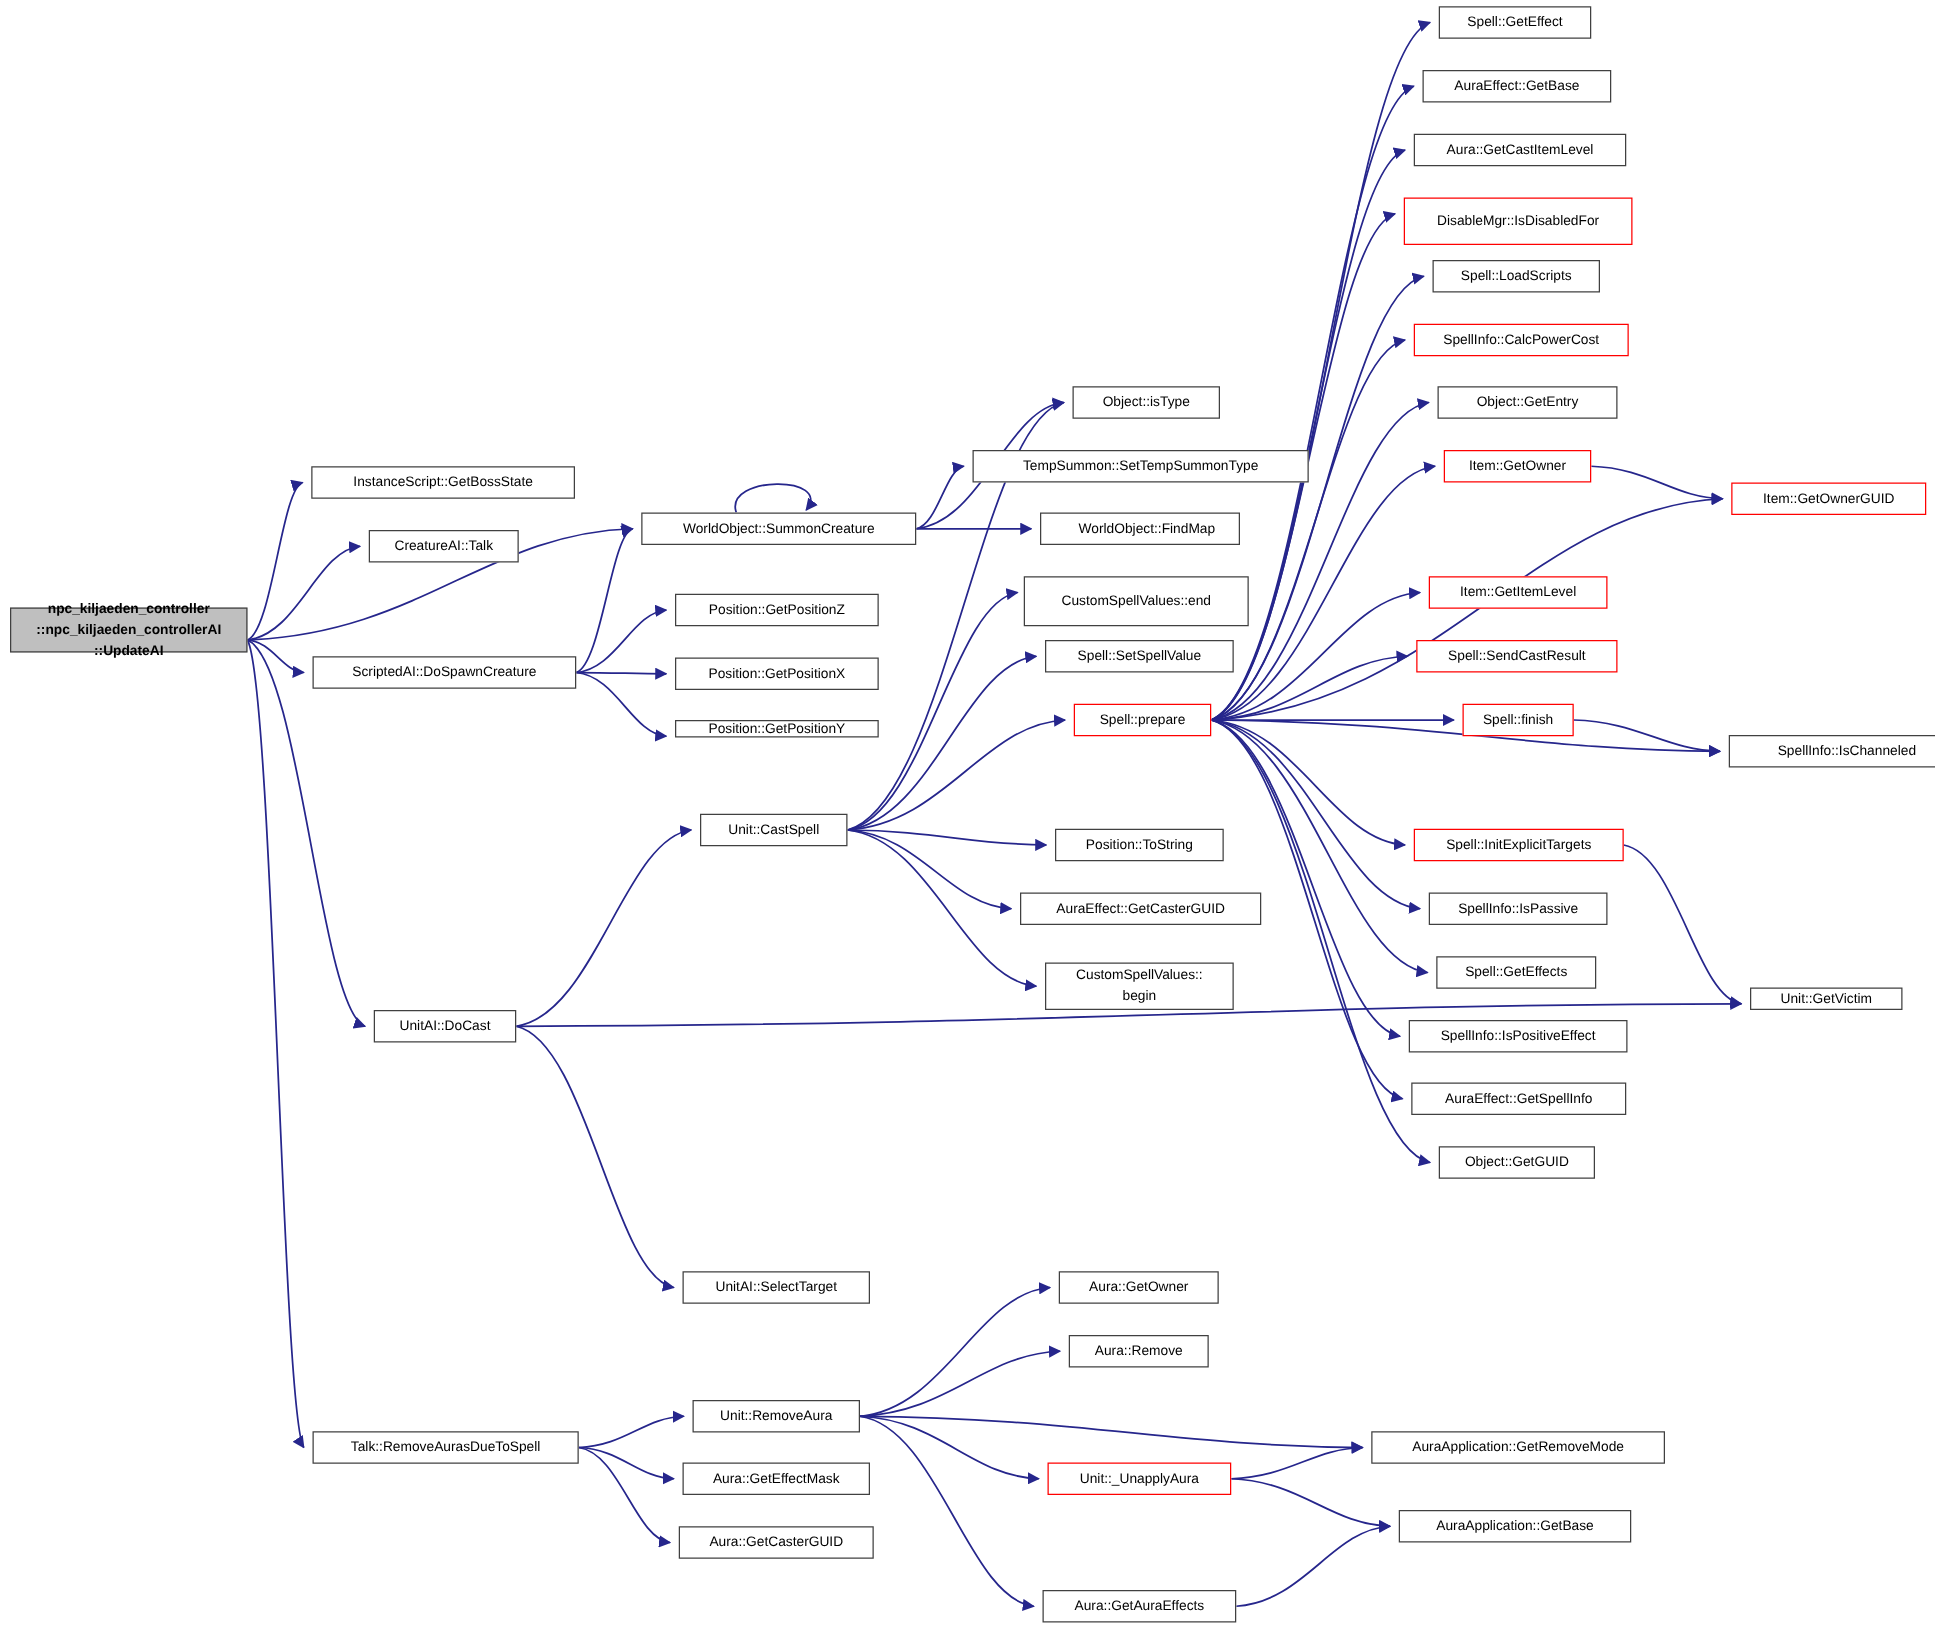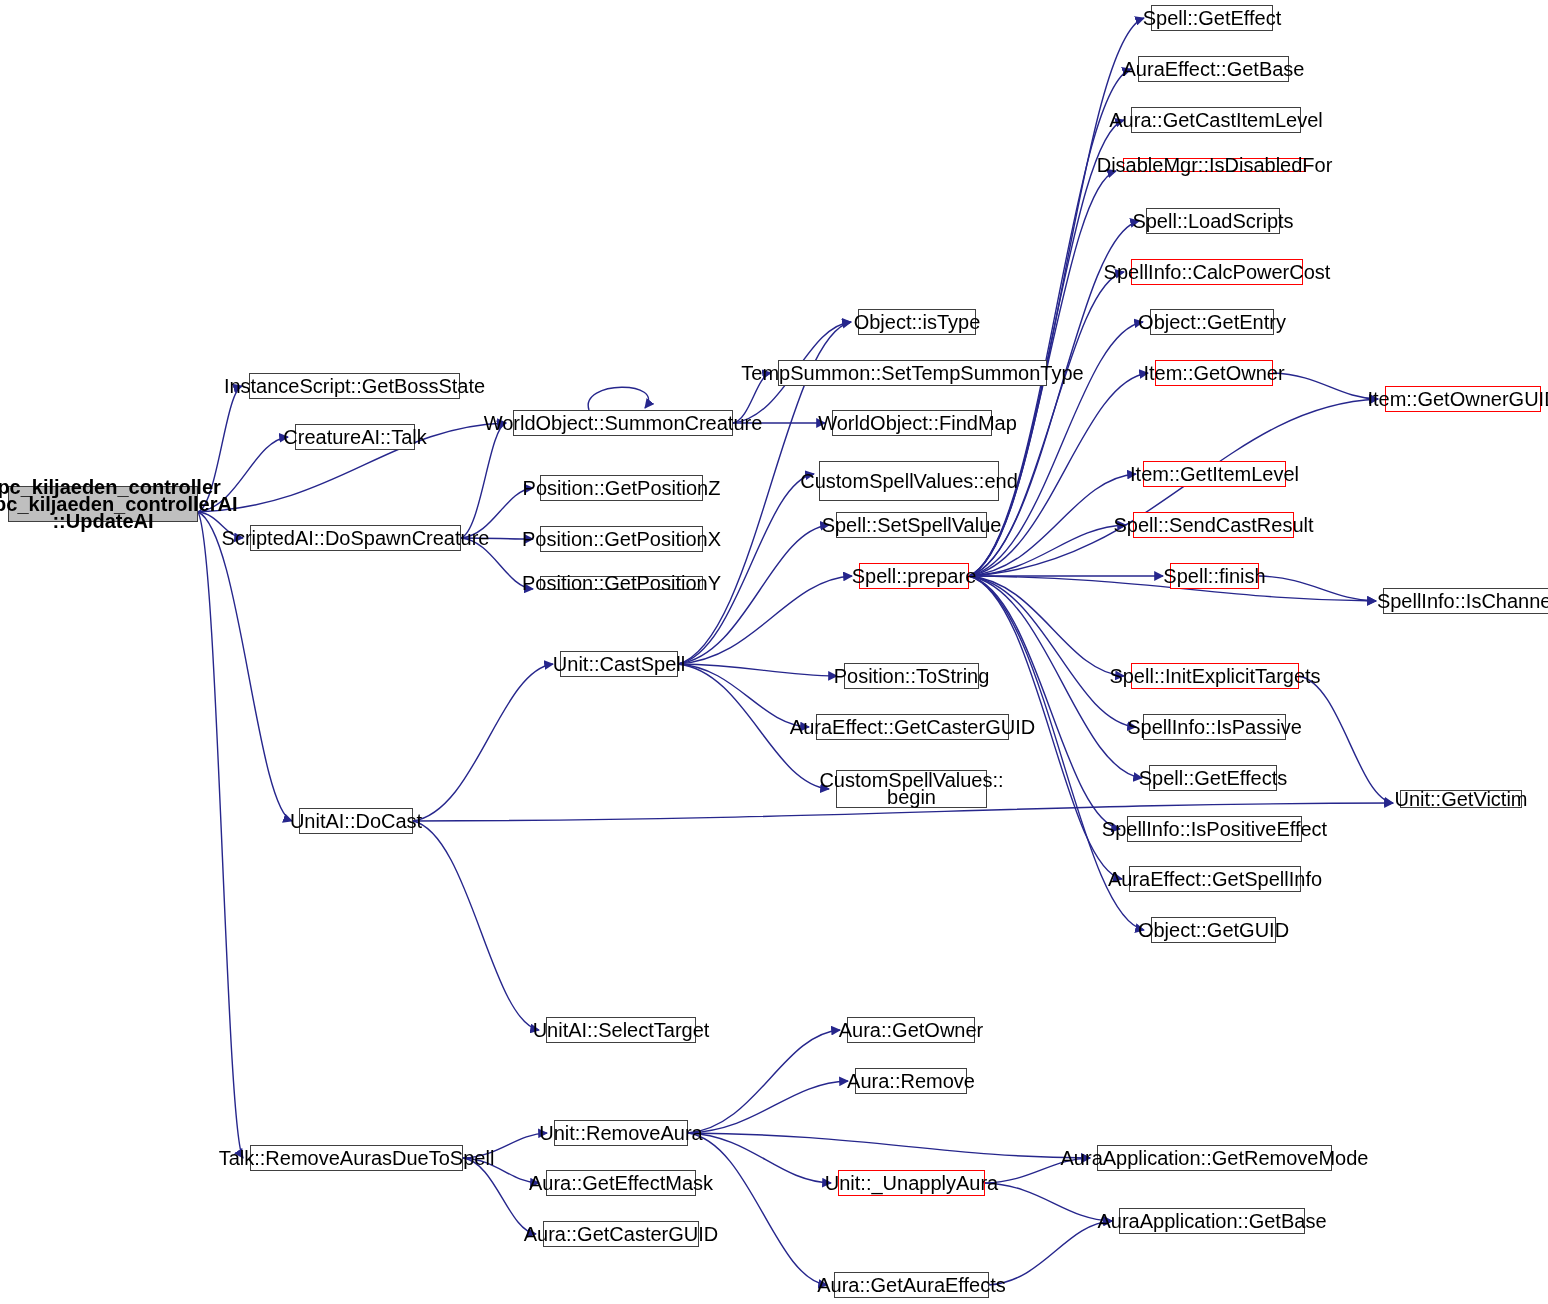--- a/index.html
+++ b/index.html
@@ -17,21 +17,21 @@
     width:1548px;
     height:1304px;
     pointer-events:none;
   }
   .node{
     position:absolute;
     box-sizing:border-box;
     background:#ffffff;
     border:1px solid #404040;
     color:#000000;
-    font-size:20px;
+    font-size:11px;
     line-height:17px;
     display:flex;
     align-items:center;
     justify-content:center;
     text-align:center;
     white-space:pre;
     letter-spacing:0px;
     z-index:5;
   }
   .node.red{ border:1px solid #ff0000; }
@@ -137,24 +137,24 @@
       <div class="node" style="left: 543px; top: 1221px; width: 156px; height: 26px;">Aura::GetCasterGUID</div>
       <div class="node" style="left: 847px; top: 1017px; width: 128px; height: 26px;">Aura::GetOwner</div>
       <div class="node" style="left: 855px; top: 1068px; width: 112px; height: 26px;">Aura::Remove</div>
       <div class="node red" style="left: 838px; top: 1170px; width: 147px; height: 26px;">Unit::_UnapplyAura</div>
       <div class="node" style="left: 834px; top: 1272px; width: 155px; height: 26px;">Aura::GetAuraEffects</div>
       <div class="node" style="left: 1097px; top: 1145px; width: 235px; height: 26px;">AuraApplication::GetRemoveMode</div>
       <div class="node" style="left: 1119px; top: 1208px; width: 186px; height: 26px;">AuraApplication::GetBase</div>
       <div class="node" style="left: 1151px; top: 5px; width: 122px; height: 26px;">Spell::GetEffect</div>
       <div class="node" style="left: 1138px; top: 56px; width: 151px; height: 26px;">AuraEffect::GetBase</div>
       <div class="node" style="left: 1131px; top: 107px; width: 170px; height: 26px;">Aura::GetCastItemLevel</div>
-      <div class="node red" style="left: 1123px; top: 158px; width: 183px; height: 14px;">DisableMgr::IsDisabledFor</div>
+      <div class="node red" style="left: 1123px; top: 158px; width: 183px; height: 38px;">DisableMgr::IsDisabledFor</div>
       <div class="node" style="left: 1146px; top: 208px; width: 134px; height: 26px;">Spell::LoadScripts</div>
       <div class="node red" style="left: 1131px; top: 259px; width: 172px; height: 26px;">SpellInfo::CalcPowerCost</div>
-      <div class="node" style="left: 1150px; top: 309px; width: 124px; height: 26px;">Object::GetEntry</div>
+      <div class="node" style="left: 1150px; top: 309px; width: 144px; height: 26px;">Object::GetEntry</div>
       <div class="node red" style="left: 1155px; top: 360px; width: 118px; height: 26px;">Item::GetOwner</div>
       <div class="node red" style="left: 1143px; top: 461px; width: 143px; height: 26px;">Item::GetItemLevel</div>
       <div class="node red" style="left: 1133px; top: 512px; width: 161px; height: 26px;">Spell::SendCastResult</div>
       <div class="node red" style="left: 1170px; top: 563px; width: 89px; height: 26px;">Spell::finish</div>
       <div class="node red" style="left: 1131px; top: 663px; width: 168px; height: 26px;">Spell::InitExplicitTargets</div>
       <div class="node" style="left: 1143px; top: 714px; width: 143px; height: 26px;">SpellInfo::IsPassive</div>
       <div class="node" style="left: 1149px; top: 765px; width: 128px; height: 26px;">Spell::GetEffects</div>
       <div class="node" style="left: 1127px; top: 816px; width: 175px; height: 26px;">SpellInfo::IsPositiveEffect</div>
       <div class="node" style="left: 1129px; top: 866px; width: 172px; height: 26px;">AuraEffect::GetSpellInfo</div>
       <div class="node" style="left: 1151px; top: 917px; width: 125px; height: 26px;">Object::GetGUID</div>

